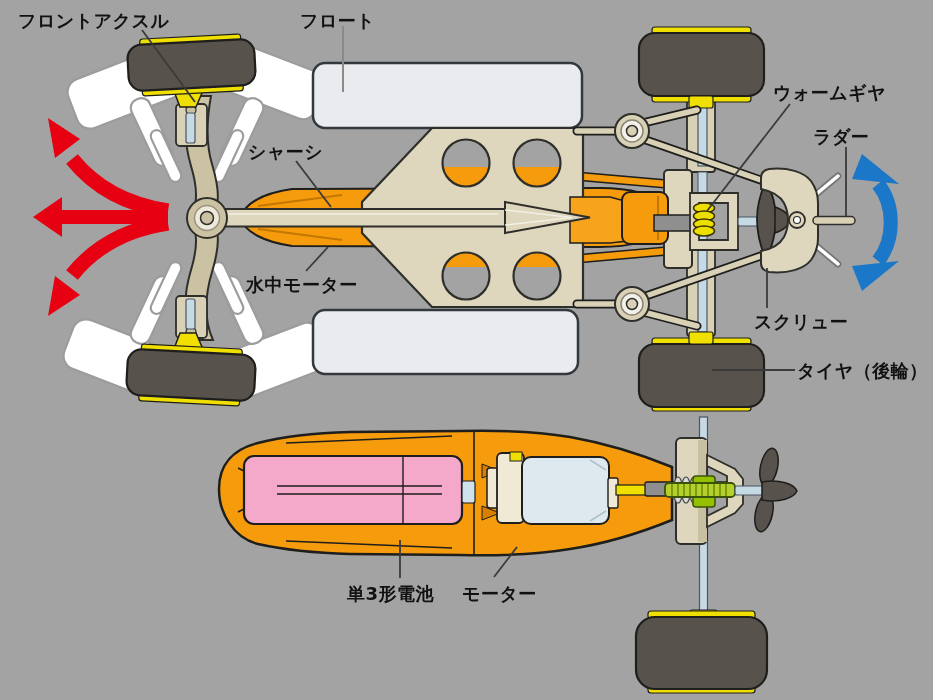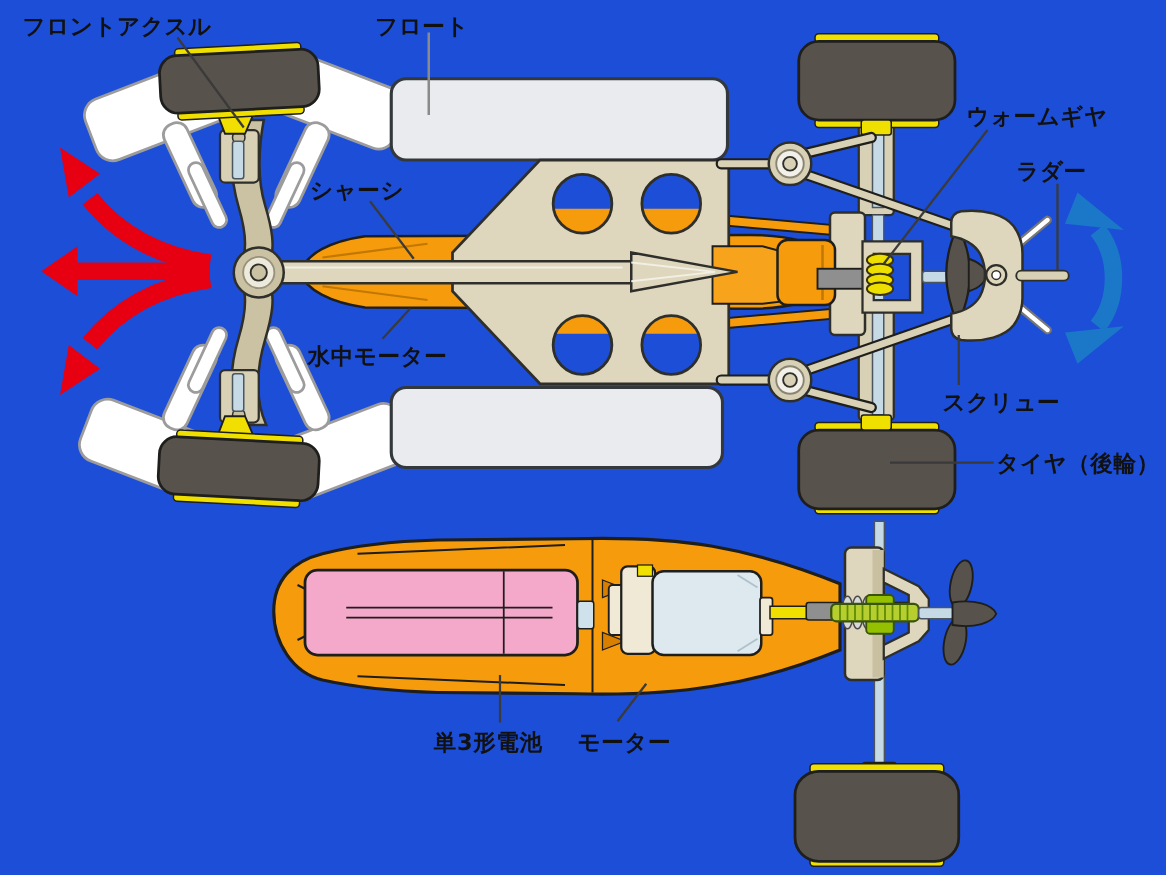--- a/index.html
+++ b/index.html
@@ -1,16 +1,16 @@
 <!DOCTYPE html>
 <html><head>
 <meta charset="utf-8">
 <style>
   html,body{margin:0;padding:0;background:#fff;}
-  .stage{position:relative;width:933px;height:700px;background:#1d4ed8;overflow:hidden;
+  .stage{position:relative;width:933px;height:700px;background:#a3a3a3;overflow:hidden;
          font-family:"DejaVu Sans","Liberation Sans",sans-serif;}
   svg{display:block;}
   text.lbl{font-family:"DejaVu Sans","Liberation Sans",sans-serif;
            font-size:18px;font-weight:bold;fill:#111;letter-spacing:0.5px;}
 </style>
 </head>
 <body>
 
 <div class="stage">
 <svg width="933" height="700" viewBox="0 0 933 700">

